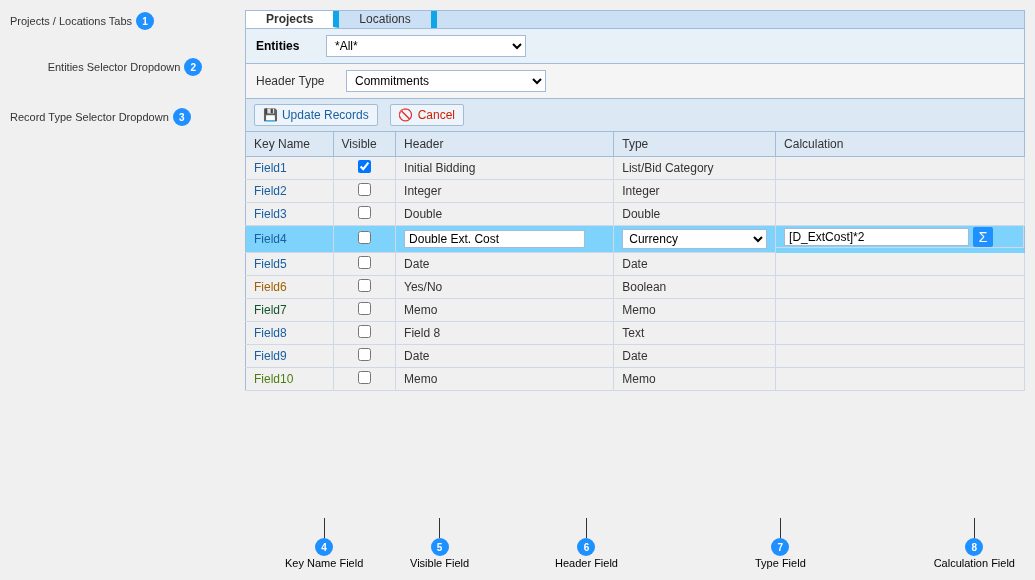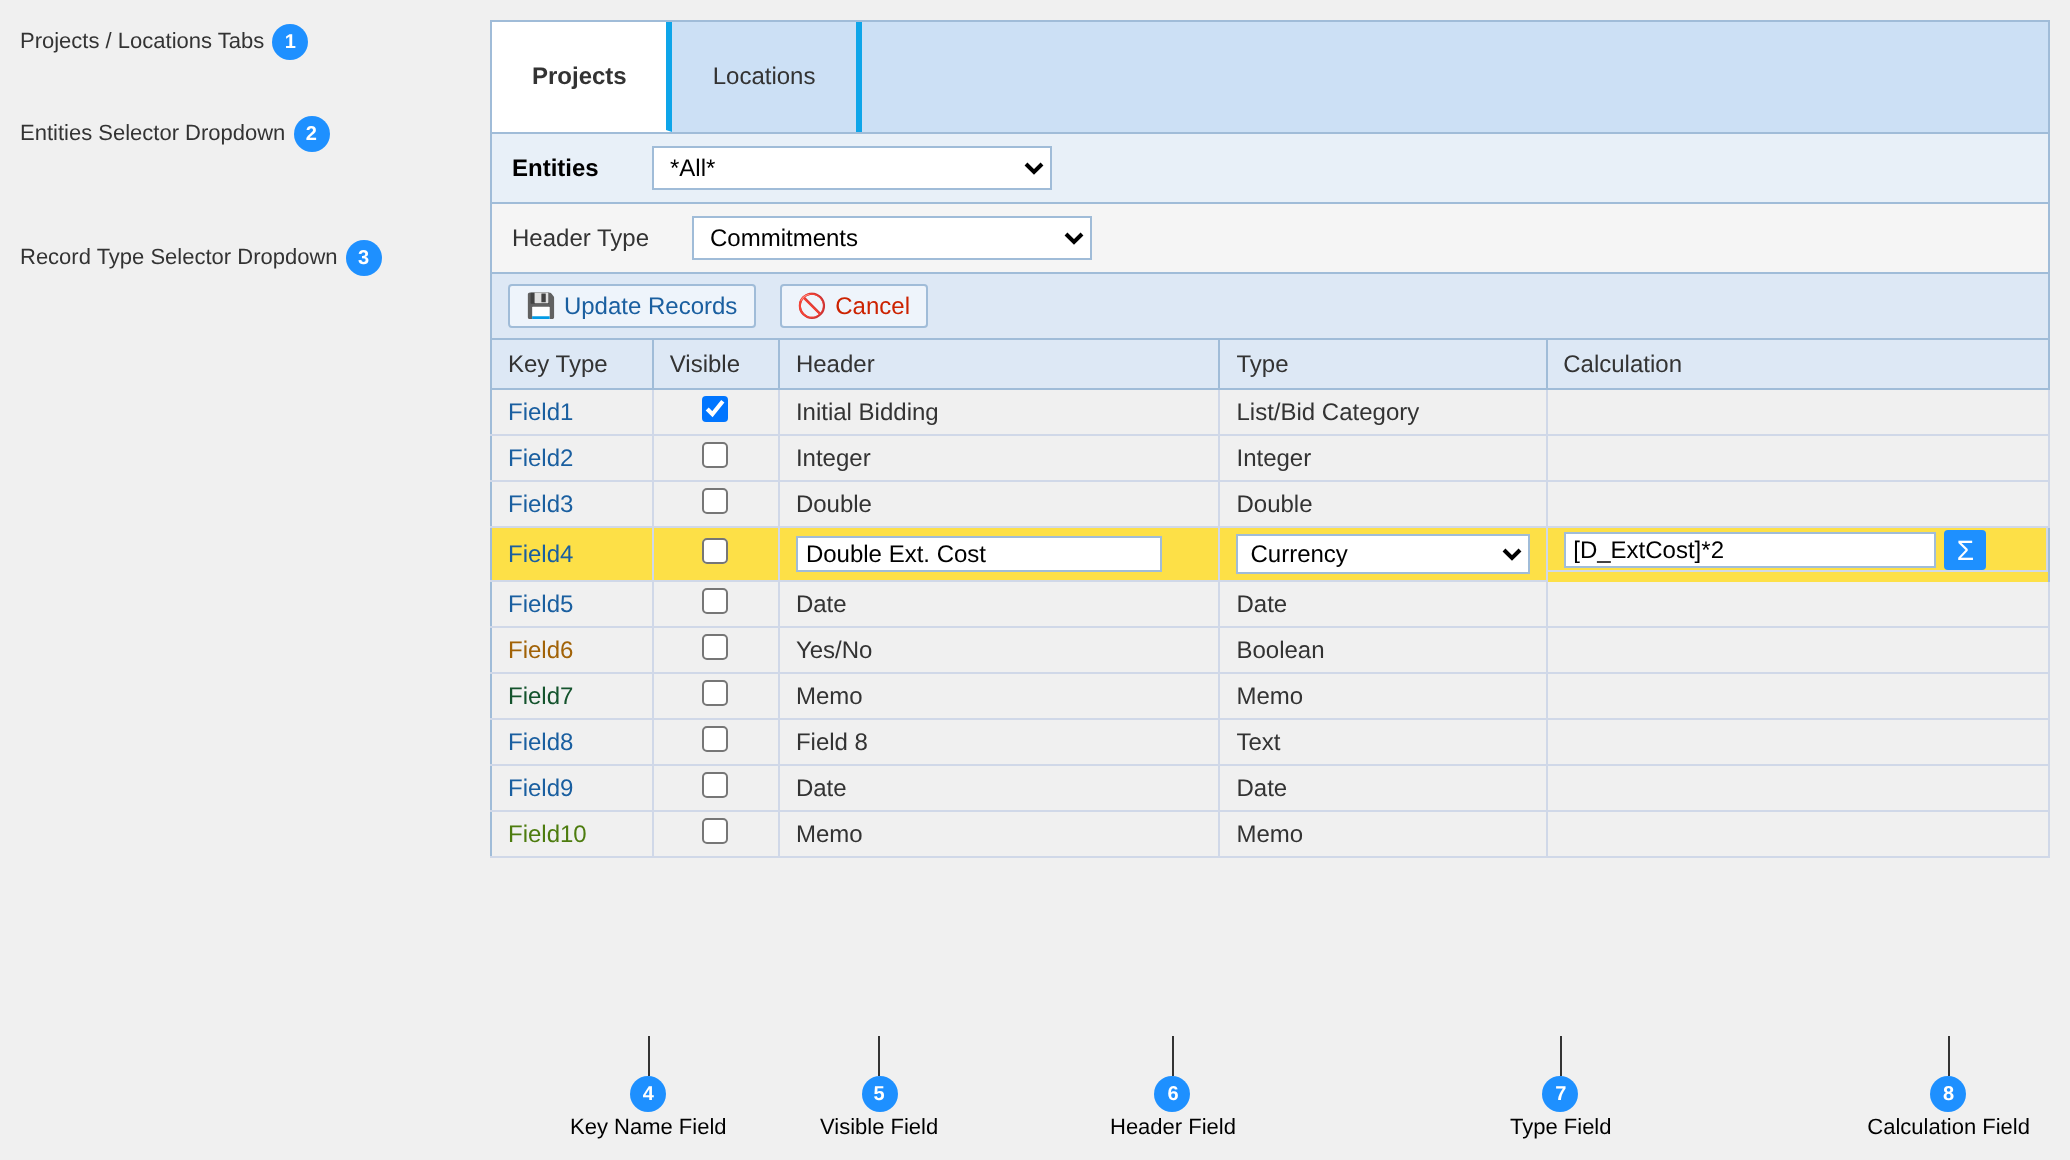--- a/index.html
+++ b/index.html
@@ -23,25 +23,25 @@
 
     
     .tabs-bar {
       display: flex;
       background: #cce0f5;
       border: 1px solid #a0bcd8;
       border-bottom: none;
     }
 
     .tab {
-      padding: 20px 20px;
+      padding: 1px 20px;
       cursor: pointer;
       font-size: 12px;
       color: #333;
-      border-right: 3px solid #0ea5e9;
+      border-right: 6px solid #0ea5e9;
     }
 
     .tab.active {
       background: white;
       font-weight: bold;
       border-bottom: 1px solid white;
     }
 
     
     .entities-row {
@@ -150,21 +150,21 @@
       border-bottom: 1px solid #d0d8e8;
       color: #1a5fa0;
       height: 22px;
     }
 
     .data-table td.normal-text {
       color: #333;
     }
 
     .data-table tr.highlighted {
-      background: #fde047;
+      background: #7dd3fc;
     }
 
     .data-table tr.highlighted td {
       color: #333;
     }
 
     .data-table td input[type="checkbox"] {
       margin: 0;
     }
 
@@ -213,21 +213,21 @@
     }
   </style>
 </head>
 <body>
 
 <div style="position:absolute; left:0; top:12px; width:240px;">
   <div style="display:flex; align-items:center; gap:4px; margin-bottom:28px; margin-left:10px;">
     <span style="font-size:11px; color:#333;">Projects / Locations Tabs</span>
     <span class="ann-badge">1</span>
   </div>
-  <div style="display:flex; align-items:center; gap:4px; margin-bottom:44px; margin-left:10px;">
+  <div style="display:flex; align-items:center; gap:4px; margin-bottom:32px; margin-left:10px;justify-content:center;">
     <span style="font-size:11px; color:#333;">Entities Selector Dropdown</span>
     <span class="ann-badge">2</span>
   </div>
   <div style="display:flex; align-items:center; gap:4px; margin-left:10px;">
     <span style="font-size:11px; color:#333;">Record Type Selector Dropdown</span>
     <span class="ann-badge">3</span>
   </div>
 </div>
 
 <div class="main-container">
@@ -259,21 +259,21 @@
     <button class="toolbar-btn cancel-btn">
       <span>🚫</span>
       <span>Cancel</span>
     </button>
   </div>
 
   <div class="table-wrapper">
     <table class="data-table">
       <thead>
         <tr>
-          <th>Key Type</th>
+          <th>Key Name</th>
           <th>Visible</th>
           <th>Header</th>
           <th>Type</th>
           <th>Calculation</th>
         </tr>
       </thead>
       <tbody id="table-body">
       <tr>
             <td style="color: rgb(26, 95, 160);">Field1</td>
             <td style="text-align: center;"><input type="checkbox" checked="" style=""></td>

